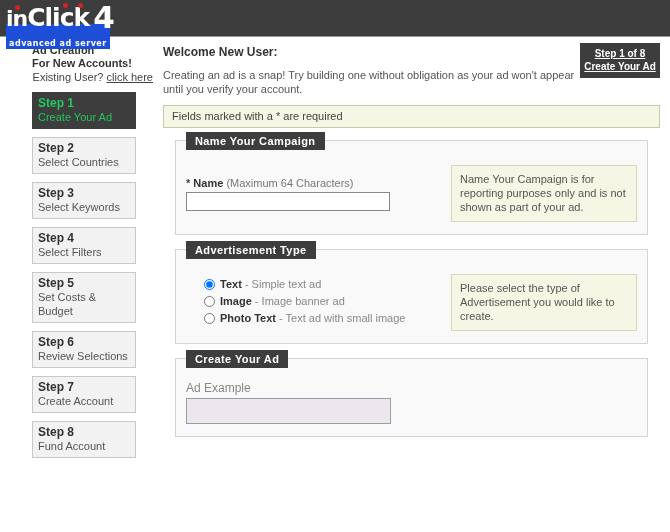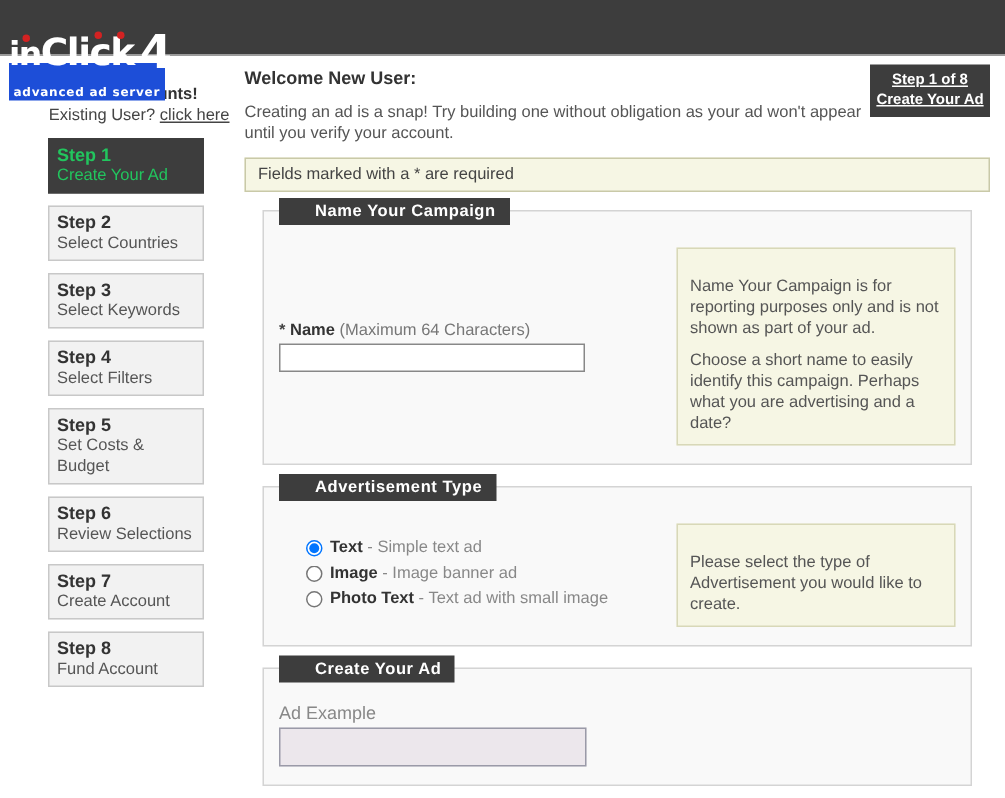--- a/index.html
+++ b/index.html
@@ -20,21 +20,21 @@
   
   #header-bar {
     height: 36px;
     background: #3d3d3d;
     border-bottom: 1px solid #9a9a9a;
     position: relative;
   }
   #logo {
     position: absolute;
     left: 6px;
-    top: 18px;
+    top: 0;
     line-height: 1;
     user-select: none;
   }
   .logo-row1 {
     font-family: "DejaVu Sans", sans-serif;
     font-weight: bold;
     font-size: 25px;
     color: #ffffff;
     letter-spacing: -1px;
     position: relative;
@@ -185,21 +185,21 @@
   }
   .panel-legend {
     position: absolute;
     top: -9px;
     left: 10px;
     background: #3d3d3d;
     color: #ffffff;
     font-weight: bold;
     font-size: 11px;
     letter-spacing: 0.4px;
-    padding: 3px 9px 3px 24px;
+    padding: 3px 9px 3px 9px;
   }
   .panel-body {
     display: flex;
     align-items: center;
     padding-top: 8px;
   }
   .panel-left { flex: 0 0 255px; }
   .panel-right { flex: 1 1 auto; padding-left: 10px; }
 
   .field-label {
@@ -218,21 +218,21 @@
     font-size: 11px;
     padding: 1px 2px;
     box-sizing: content-box;
   }
   .help-box {
     background: #f6f6e4;
     border: 1px solid #d8d8b8;
     color: #555;
     font-size: 11px;
     line-height: 14px;
-    padding: 18px 8px 7px 8px;
+    padding: 6px 8px 7px 8px;
   }
   .help-box p { margin: 0 0 7px 0; }
   .help-box p:last-child { margin-bottom: 0; }
 
   
   .radio-row {
     display: flex;
     align-items: center;
     margin-bottom: 3px;
     line-height: 14px;
@@ -336,21 +336,20 @@
           <div class="field-label">
             <span class="req">*</span>
             <b>Name</b>
             <span>(Maximum 64 Characters)</span>
           </div>
           <input class="text-field" type="text" value="" style="">
         </div>
         <div class="panel-right">
           <div class="help-box">
             <p>Name Your Campaign is for reporting purposes only and is not shown as part of your ad.</p>
-            <p>Choose a short name to easily identify this campaign. Perhaps what you are advertising and a date?</p>
           </div>
         </div>
       </div>
     </div>
 
     <div class="panel">
       <div class="panel-legend">Advertisement Type</div>
       <div class="panel-body">
         <div class="panel-left">
           <div class="radio-row">

